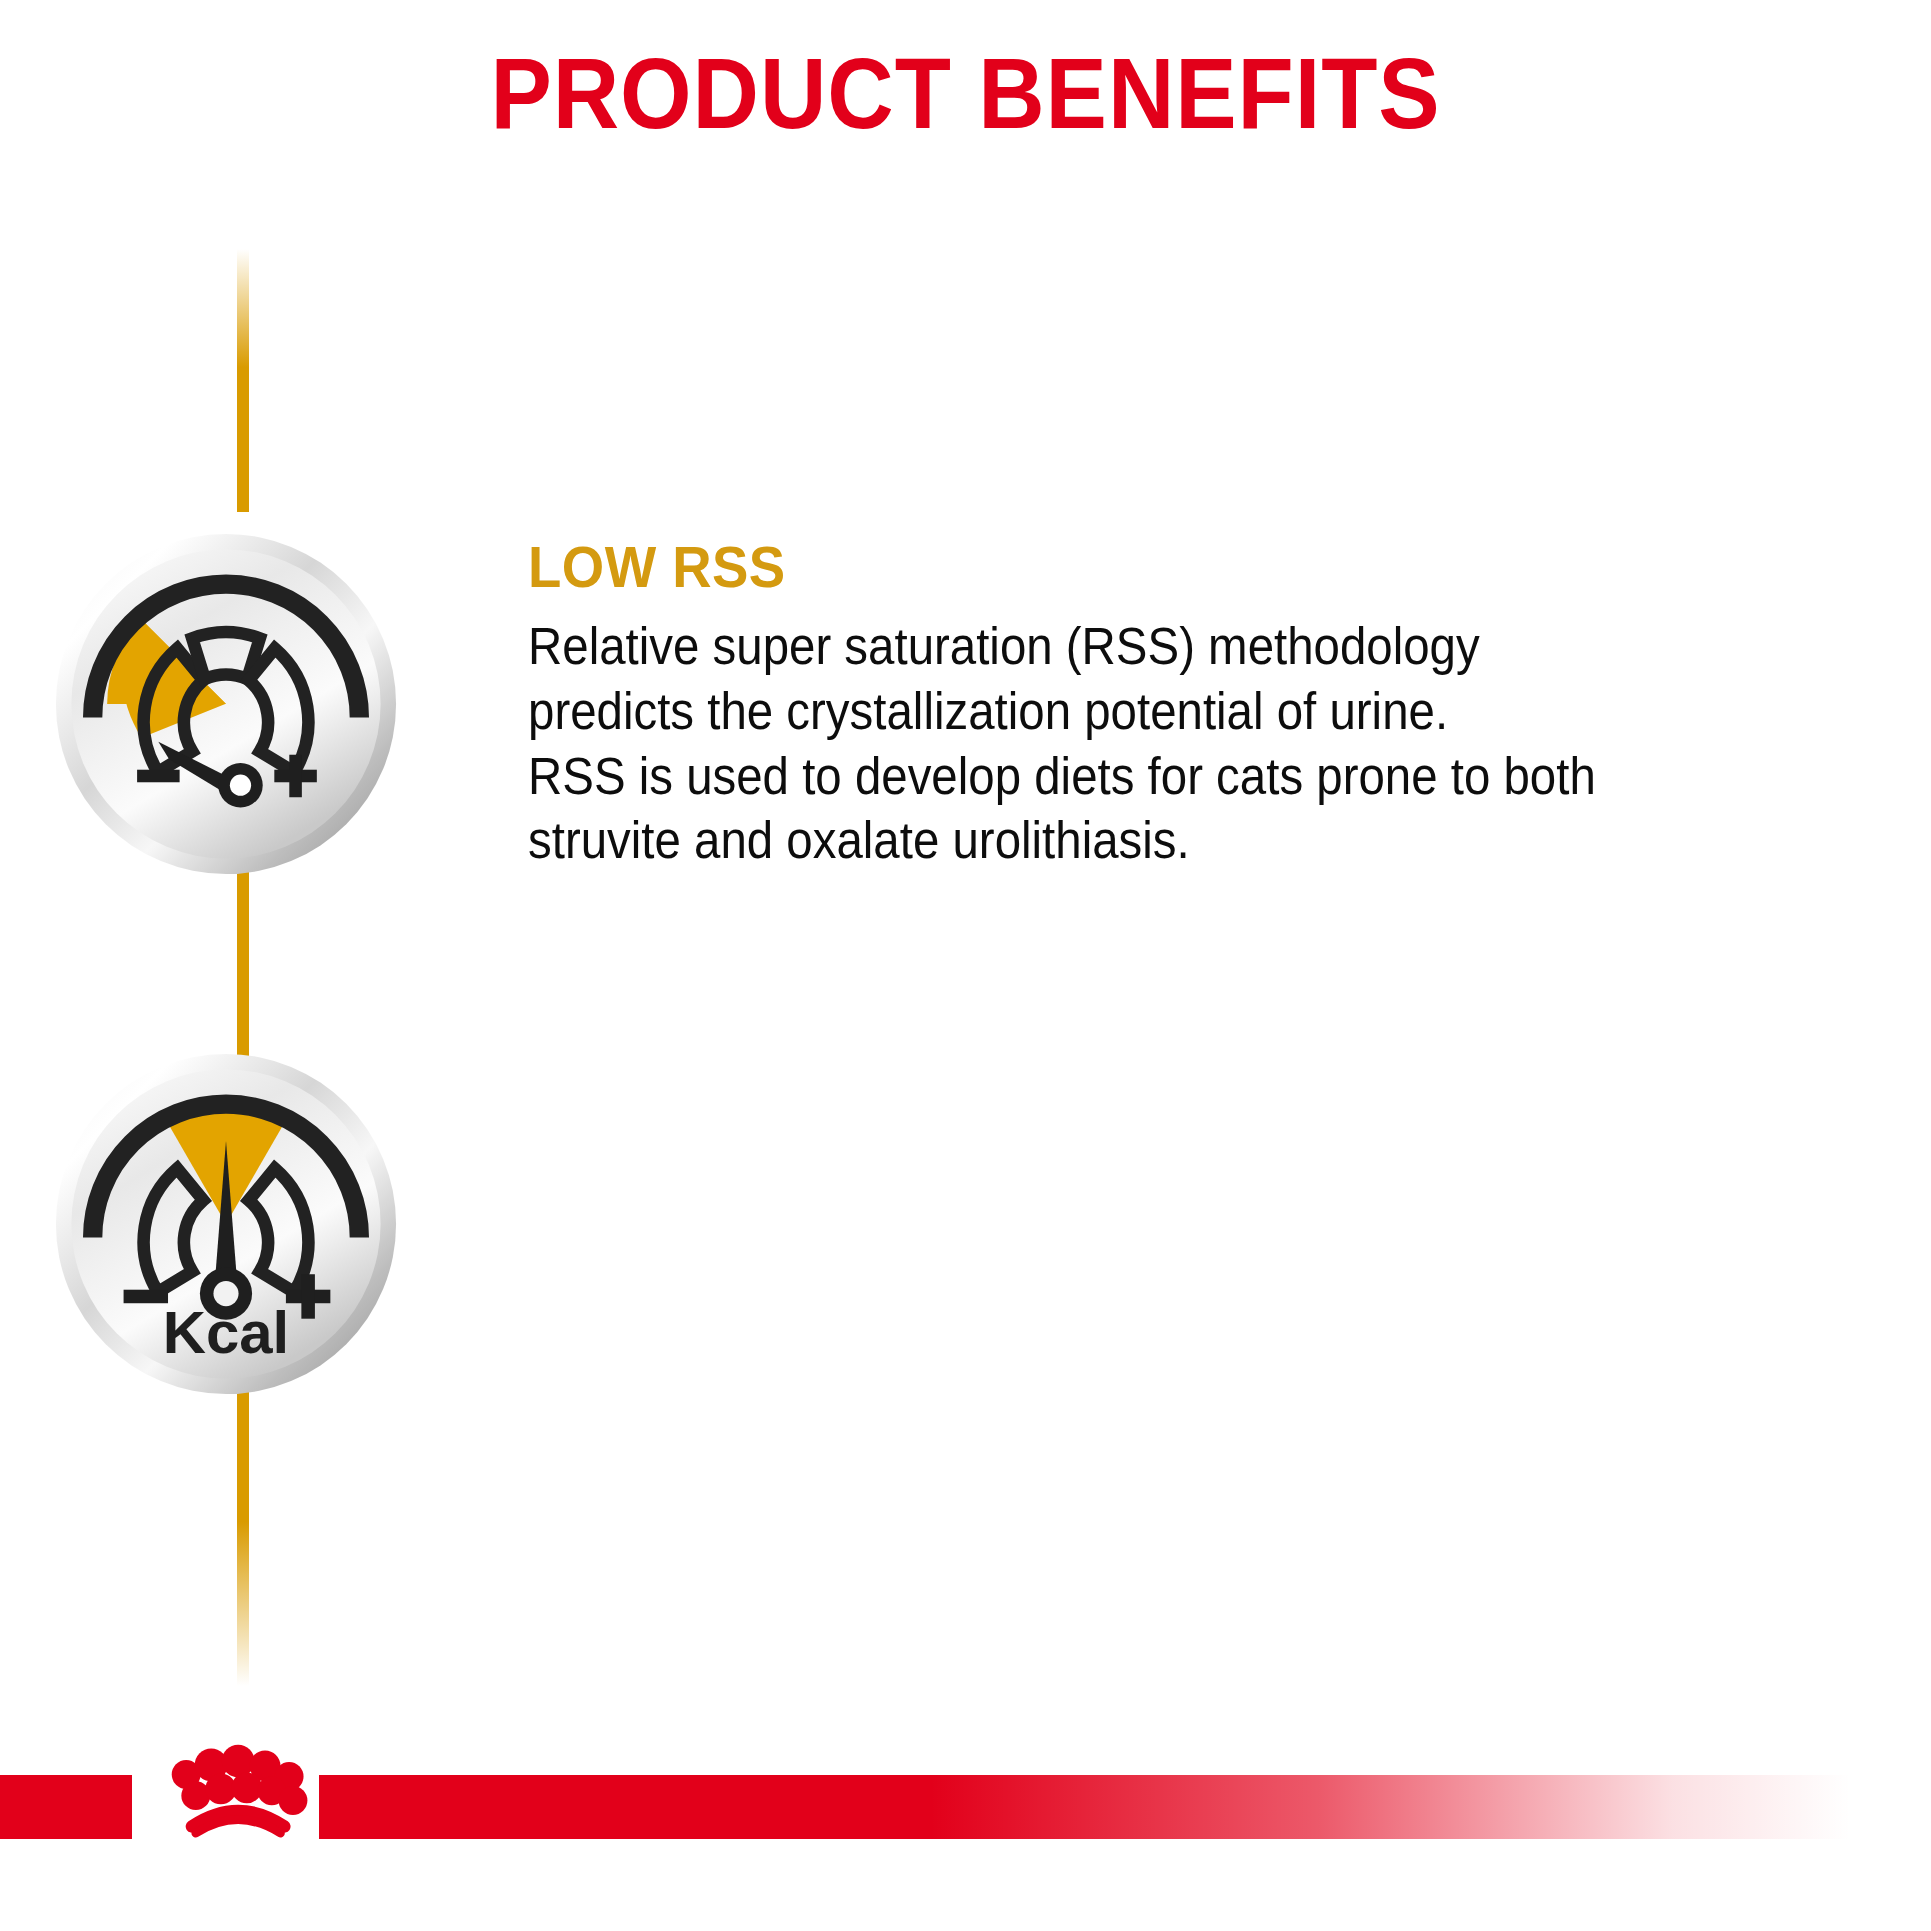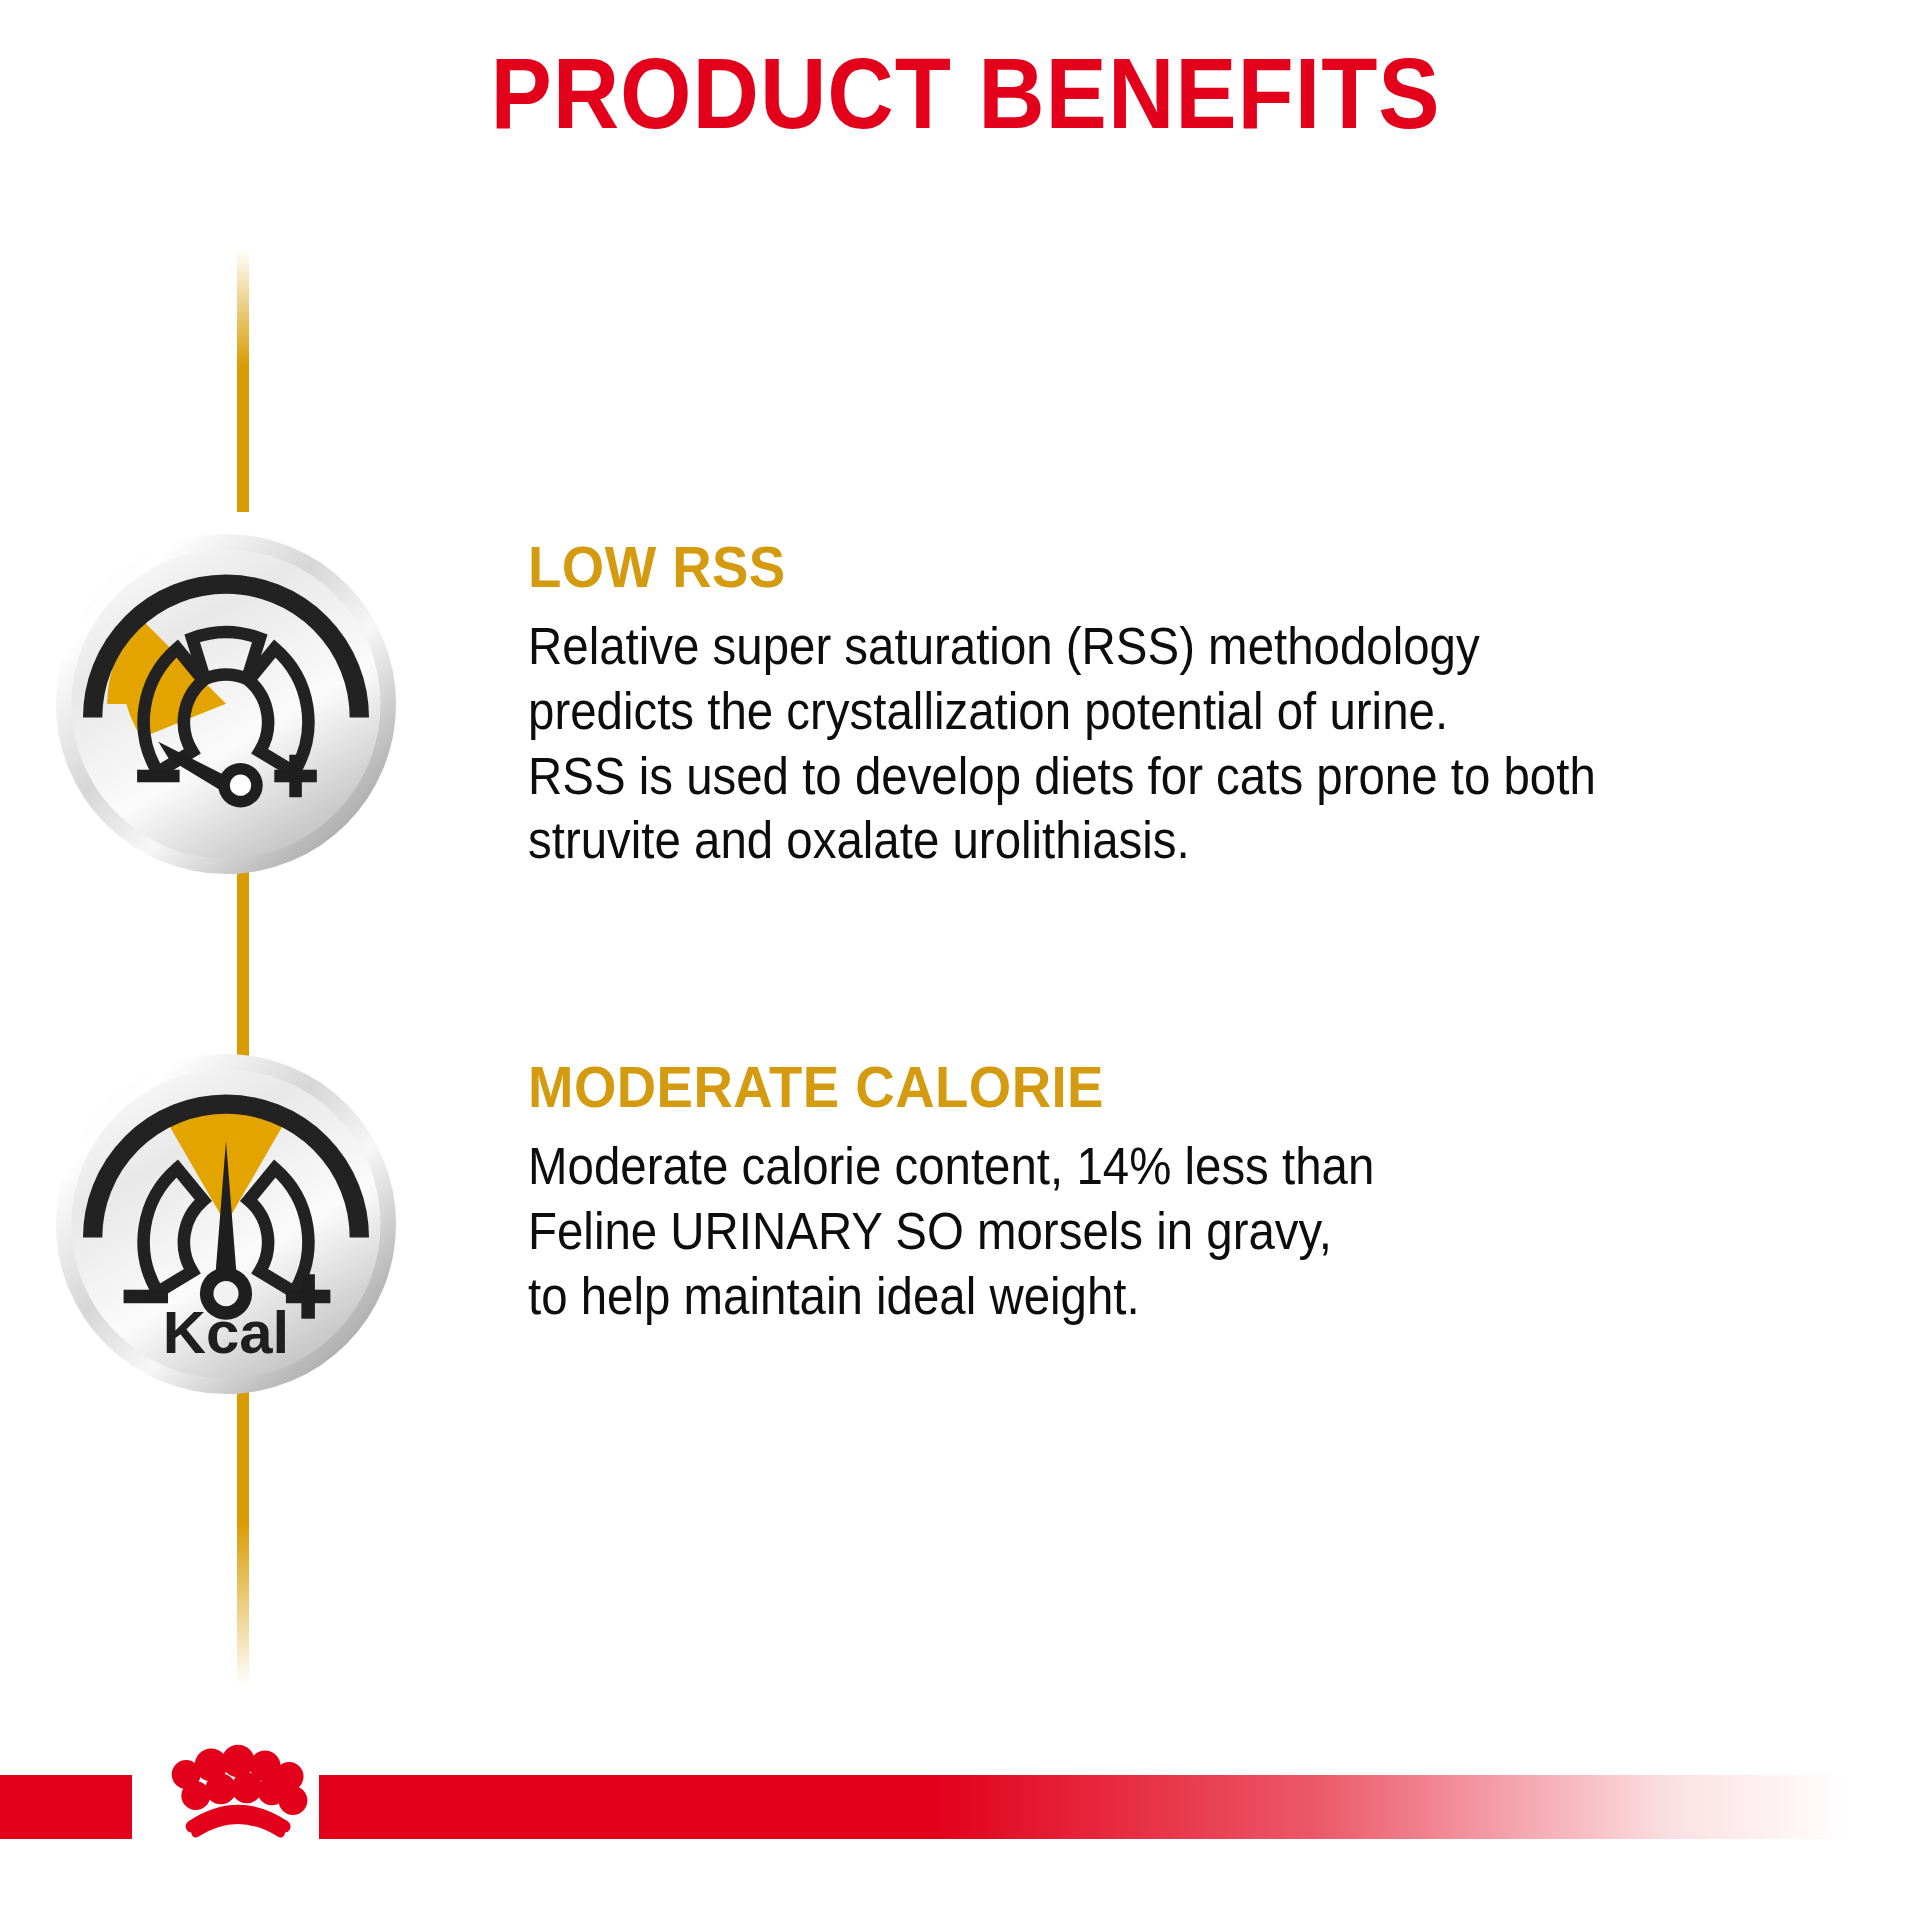--- a/index.html
+++ b/index.html
@@ -252,28 +252,20 @@
       </g>
 
       <path d="M 178 92 L 190 244 L 166 244 Z" fill="#1f1f1f"></path>
       <circle cx="178" cy="250" r="27" fill="#1f1f1f"></circle>
       <circle cx="178" cy="250" r="13" fill="#f2f2f2"></circle>
 
       <text x="178" y="312" text-anchor="middle" font-family="Liberation Sans, sans-serif" font-size="62" font-weight="bold" fill="#1f1f1f">Kcal</text>
     </svg>
   </div>
 
-  <div class="benefit-text">
-    <div class="benefit-heading">MODERATE CALORIE</div>
-    <div class="benefit-body">
-      <span>Moderate calorie content, 14% less than</span>
-      <span>Feline URINARY SO morsels in gravy,</span>
-      <span>to help maintain ideal weight.</span>
-    </div>
-  </div>
 </div>
 
 <div id="footer-bar">
   <div class="footer-bar-left"></div>
   <div class="footer-bar-right"></div>
 
   <div id="brand-logo">
     <svg viewBox="0 0 200 132" xmlns="http://www.w3.org/2000/svg">
       <g fill="#e2001a">
 

